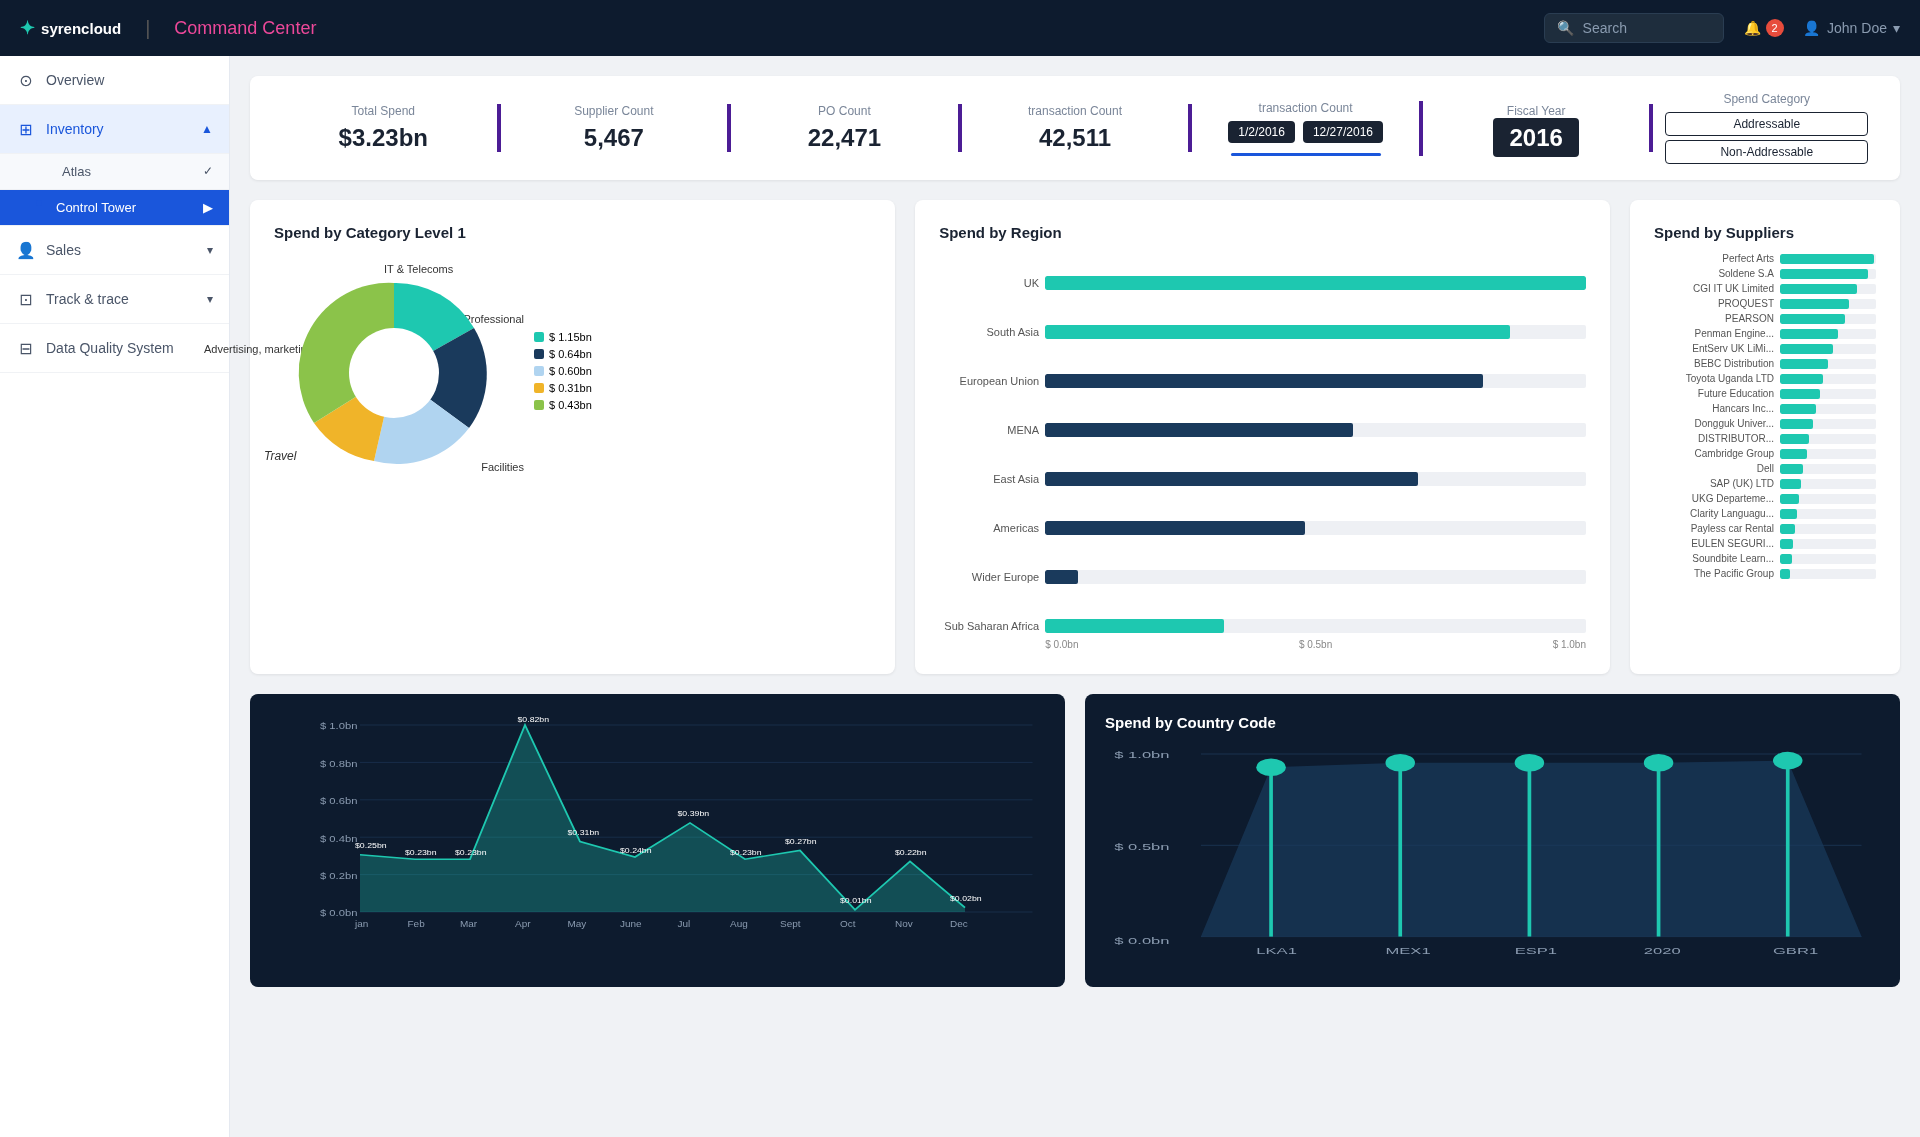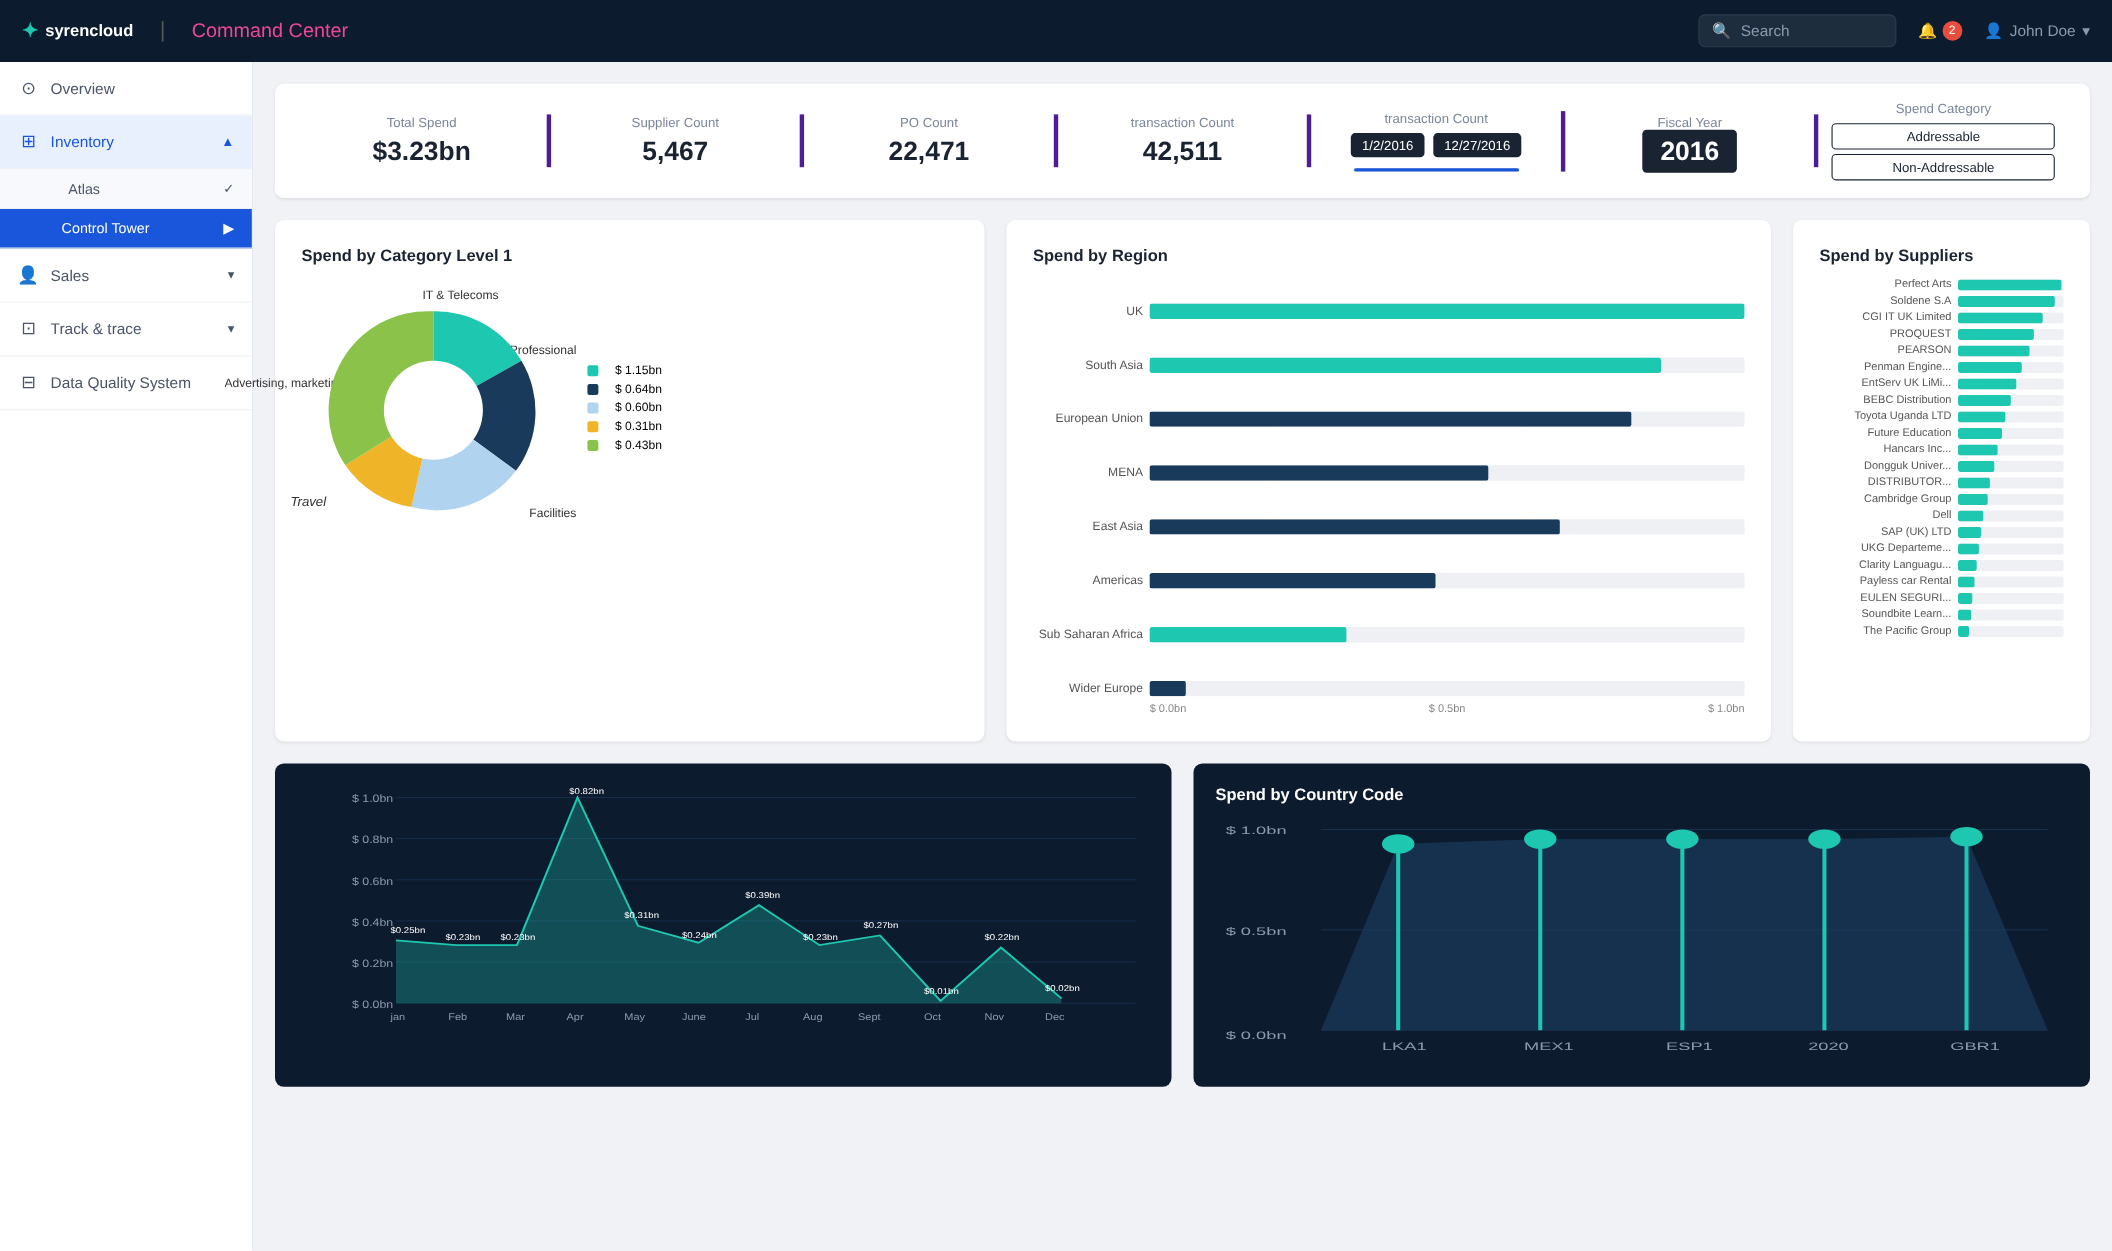--- a/index.html
+++ b/index.html
@@ -75,21 +75,21 @@
 
     
     .charts-row { display: flex; gap: 20px; margin-bottom: 20px; }
     .chart-card { background: #fff; border-radius: 8px; padding: 24px; box-shadow: 0 1px 3px rgba(0,0,0,0.08); }
     .chart-title { font-size: 15px; font-weight: 600; color: #1a2332; margin-bottom: 12px; }
 
     
     .pie-card { flex: 1.2; }
     .pie-container { display: flex; align-items: center; gap: 20px; }
     .pie-legend { font-size: 11px; }
-    .legend-item { display: flex; align-items: center; gap: 15px; margin-bottom: 5px; }
+    .legend-item { display: flex; align-items: center; gap: 5px; margin-bottom: 5px; }
     .legend-dot { width: 10px; height: 10px; border-radius: 2px; }
 
     
     .region-card { flex: 1.3; }
     .region-row { display: flex; align-items: center; gap: 6px; margin-bottom: 5px; margin-top: 35px; }
     .region-label { font-size: 11px; color: #555; width: 100px; text-align: right; }
     .region-bar-wrap { flex: 1; height: 14px; background: #eef0f4; border-radius: 2px; overflow: hidden; }
     .region-bar { height: 100%; border-radius: 2px; }
     .region-axis { display: flex; justify-content: space-between; font-size: 10px; color: #888; margin-top: 6px; padding-left: 106px; }
 
@@ -310,29 +310,29 @@
                 <div class="region-bar" style="width:69%;background:#1a3a5c;"></div>
               </div>
           </div>
           <div class="region-row">
             <div class="region-label">Americas</div>
             <div class="region-bar-wrap">
                 <div class="region-bar" style="width:48%;background:#1a3a5c;"></div>
               </div>
           </div>
           <div class="region-row">
+            <div class="region-label">Wider Europe</div>
+            <div class="region-bar-wrap">
+                <div class="region-bar" style="width:6%;background:#1a3a5c;"></div>
+              </div>
+          </div>
+          <div class="region-row">
             <div class="region-label">Sub Saharan Africa</div>
             <div class="region-bar-wrap">
                 <div class="region-bar" style="width:33%;background:#1ec8b0;"></div>
-              </div>
-          </div>
-          <div class="region-row">
-            <div class="region-label">Wider Europe</div>
-            <div class="region-bar-wrap">
-                <div class="region-bar" style="width:6%;background:#1a3a5c;"></div>
               </div>
           </div>
           <div class="region-axis">
             <span>$ 0.0bn</span>
             <span>$ 0.5bn</span>
             <span>$ 1.0bn</span>
           </div>
         </div>
       </div>
 

